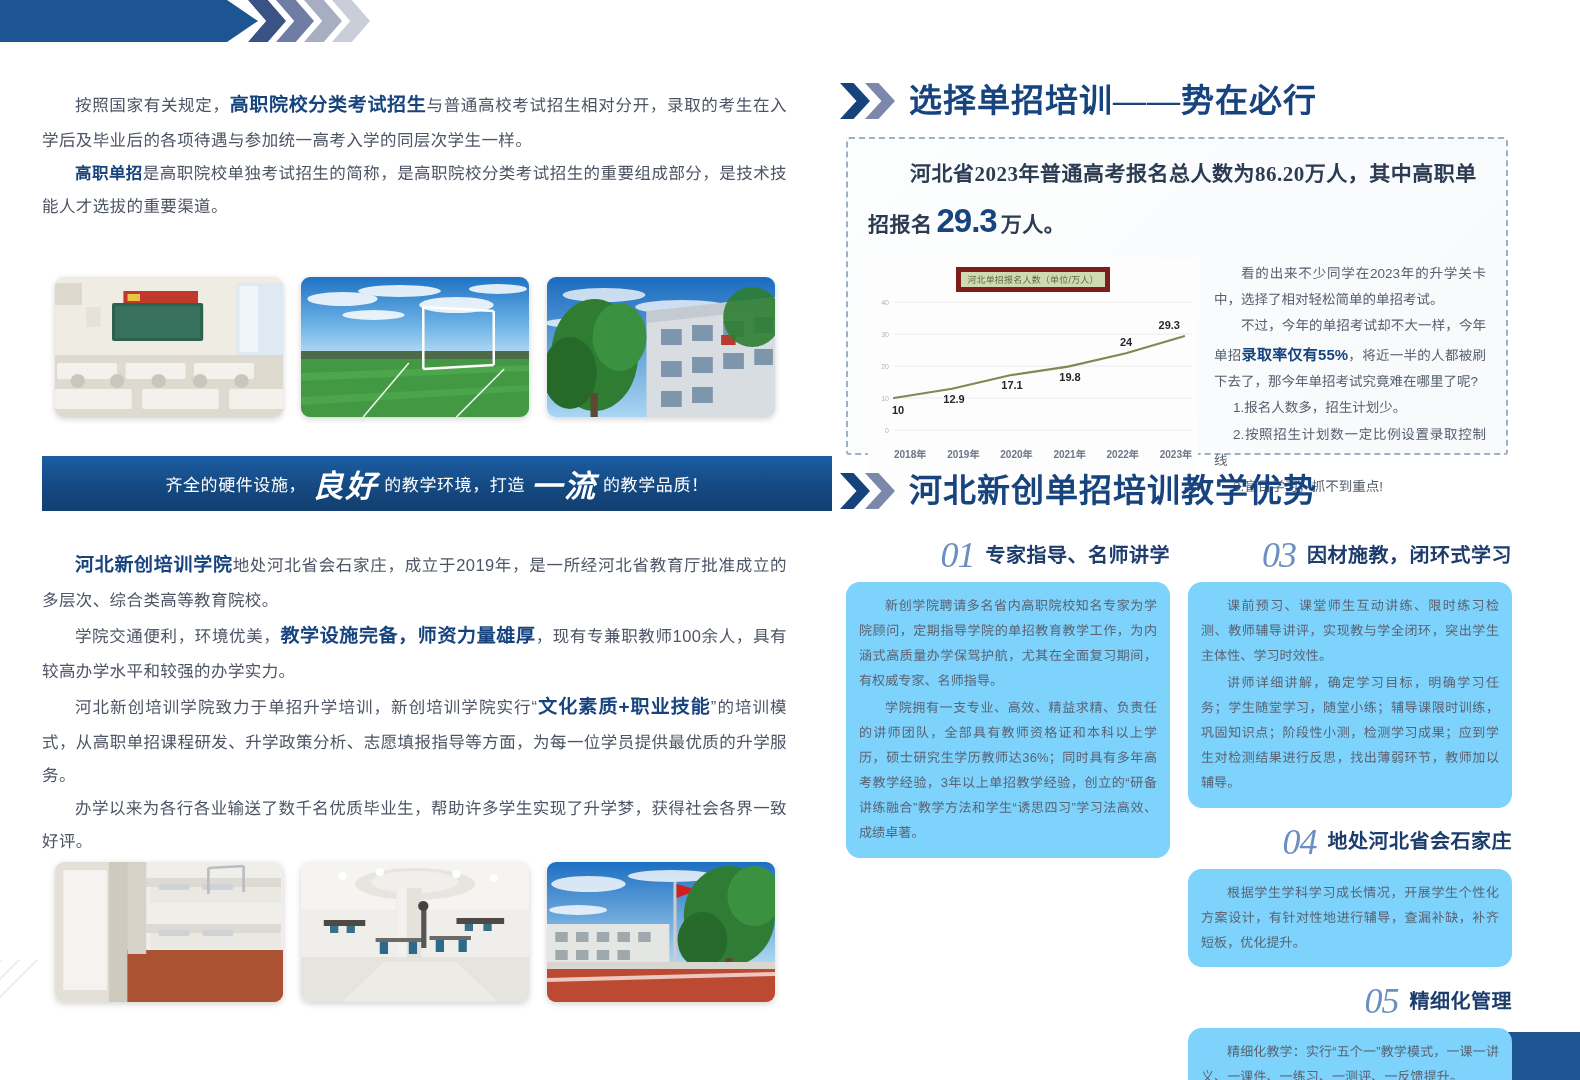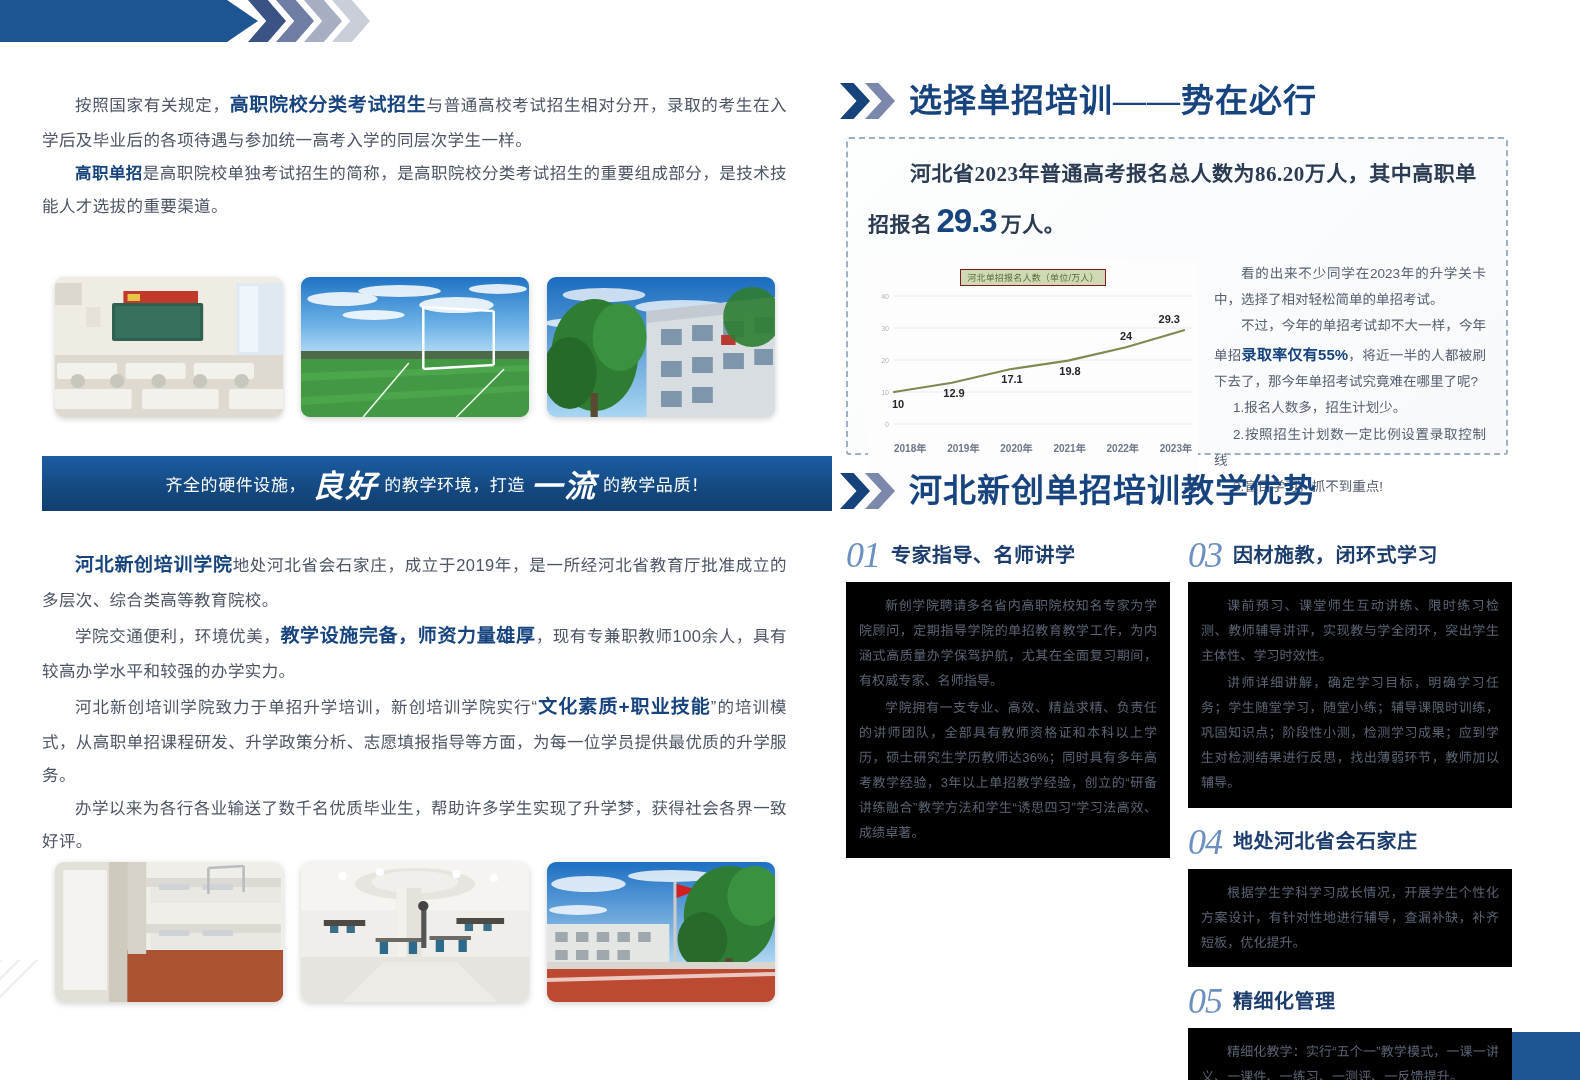--- a/index.html
+++ b/index.html
@@ -177,21 +177,21 @@
     padding-top: 6px;
   }
   .chart-legend {
     text-align: center;
     margin-bottom: 2px;
   }
   .chart-legend span {
     display: inline-block;
     background: #cfd9b3;
     color: #5c6b3b;
-    border: 1px solid #7f1d1d;
+    border: 5px solid #7f1d1d;
     font-size: 9px;
     padding: 1px 6px;
     letter-spacing: .2px;
   }
   .chart-svg { width: 330px; height: 150px; display: block; }
   .x-labels {
     display: flex; justify-content: space-between;
     padding: 2px 6px 0 26px;
     font-size: 10px; color: #6d7687; font-weight: 600;
   }
@@ -204,42 +204,42 @@
     text-indent: 2em;
     text-align: justify;
   }
   .stat-text p.listed { text-indent: 1.4em; }
   .stat-text .hl { color: #17447e; font-weight: 700; font-size: 15px; }
 
   
   .adv-grid { display: flex; gap: 18px; }
   .adv-col { flex: 1; }
   .adv-item { margin-bottom: 16px; }
-  .adv-title { display: flex; align-items: center; gap: 11px; margin-bottom: 9px; }
+  .adv-title { display: flex; align-items: center; gap: 11px; margin-bottom: 9px; justify-content: flex-end; }
   .adv-num {
     font-family: "Liberation Serif", "DejaVu Serif", serif;
     font-style: italic;
     font-size: 36px;
     font-weight: 400;
     color: #6a8fc0;
     line-height: 1;
     letter-spacing: -1px;
     flex: 0 0 auto;
   }
   .adv-name {
     font-size: 20px;
     font-weight: 700;
     color: #1d3d6d;
     line-height: 1.25;
     letter-spacing: .5px;
   }
   .adv-box {
-    background: #000000;
+    background: #7dd3fc;
     padding: 12px 13px;
-    border-radius: 0;
+    border-radius: 14px;
   }
   .adv-box p {
     font-size: 13px;
     line-height: 1.92;
     color: #5b6374;
     text-indent: 2em;
     text-align: justify;
     letter-spacing: .1px;
   }
   .adv-box p + p { margin-top: 2px; }

